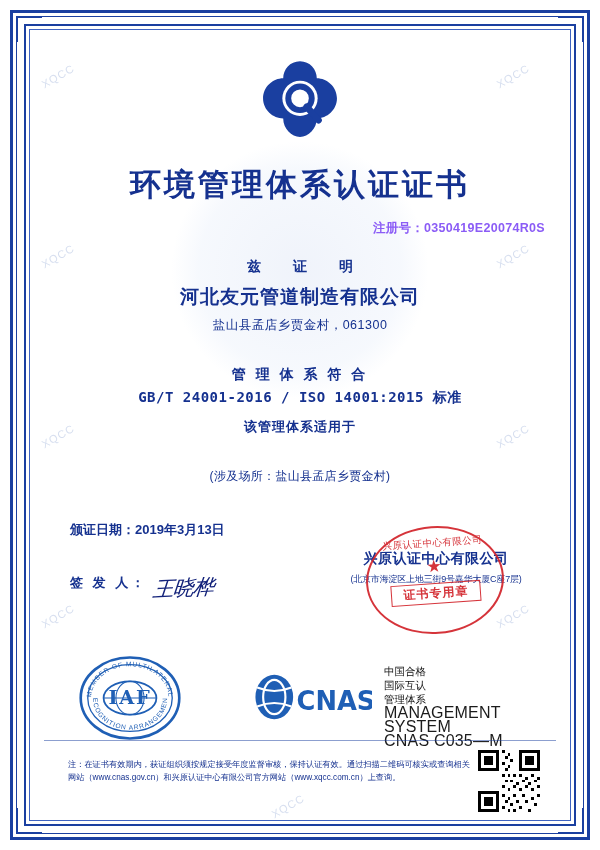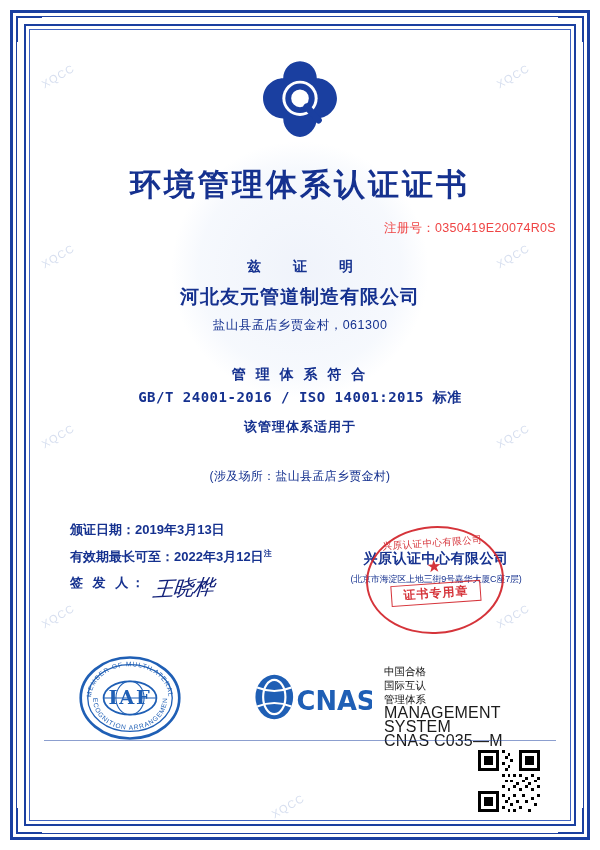--- a/index.html
+++ b/index.html
@@ -102,25 +102,25 @@
     text-align: center;
     font-size: 31px;
     font-weight: bold;
     color: #15318f;
     letter-spacing: 3px;
     font-family: "DejaVu Sans", sans-serif;
   }
 
   .reg-no {
     position: absolute;
-    right: 10px;
+    right: 21px;
     top: 186px;
     font-size: 12.5px;
-    font-weight: normal;
-    color: #ef4444;
+    font-weight: bold;
+    color: #8b5cf6;
     letter-spacing: .3px;
   }
 
   .line {
     position: absolute;
     left: 0; right: 0;
     text-align: center;
     color: #15318f;
   }
 
@@ -386,23 +386,20 @@
 
     <div class="line l-conform">管 理 体 系 符 合</div>
     <div class="line l-standard">GB/T 24001-2016 / ISO 14001:2015 标准</div>
 
     <div class="line l-scope-intro">该管理体系适用于</div>
     <div class="line l-site">(涉及场所：盐山县孟店乡贾金村)</div>
 
     <div class="dates">
       <div>
         <span>颁证日期：</span><span>2019年3月13日</span>
-      </div>
-      <div>
-        <span>有效期最长可至：</span><span>2022年3月12日</span><span class="sup">注</span>
       </div>
     </div>
 
     <div class="sign-row">
       <span class="sign-label">签 发 人：</span>
       <span class="sign-script">王晓桦</span>
     </div>
 
     <div class="issuer">
       <div class="issuer-name">兴原认证中心有限公司</div>
@@ -446,20 +443,21 @@
         <div class="cn">中国合格</div>
         <div class="cn">国际互认</div>
         <div class="cn">管理体系</div>
         <div class="en">MANAGEMENT SYSTEM</div>
         <div class="en">CNAS C035—M</div>
       </div>
     </div>
 
     <div class="divider-bottom"></div>
 
+    <div class="footer-note">注：在证书有效期内，获证组织须按规定接受年度监督审核，保持认证有效。通过扫描二维码可核实或查询相关网站（www.cnas.gov.cn）和兴原认证中心有限公司官方网站（www.xqcc.com.cn）上查询。</div>
 
     <svg class="qr" viewBox="0 0 21 21" shape-rendering="crispEdges">
       <rect width="21" height="21" fill="#ffffff"></rect>
       <g fill="#000000">
         <rect x="0" y="0" width="7" height="1"></rect>
           <rect x="0" y="6" width="7" height="1"></rect>
         <rect x="0" y="0" width="1" height="7"></rect>
           <rect x="6" y="0" width="1" height="7"></rect>
         <rect x="2" y="2" width="3" height="3"></rect>
         <rect x="14" y="0" width="7" height="1"></rect>

